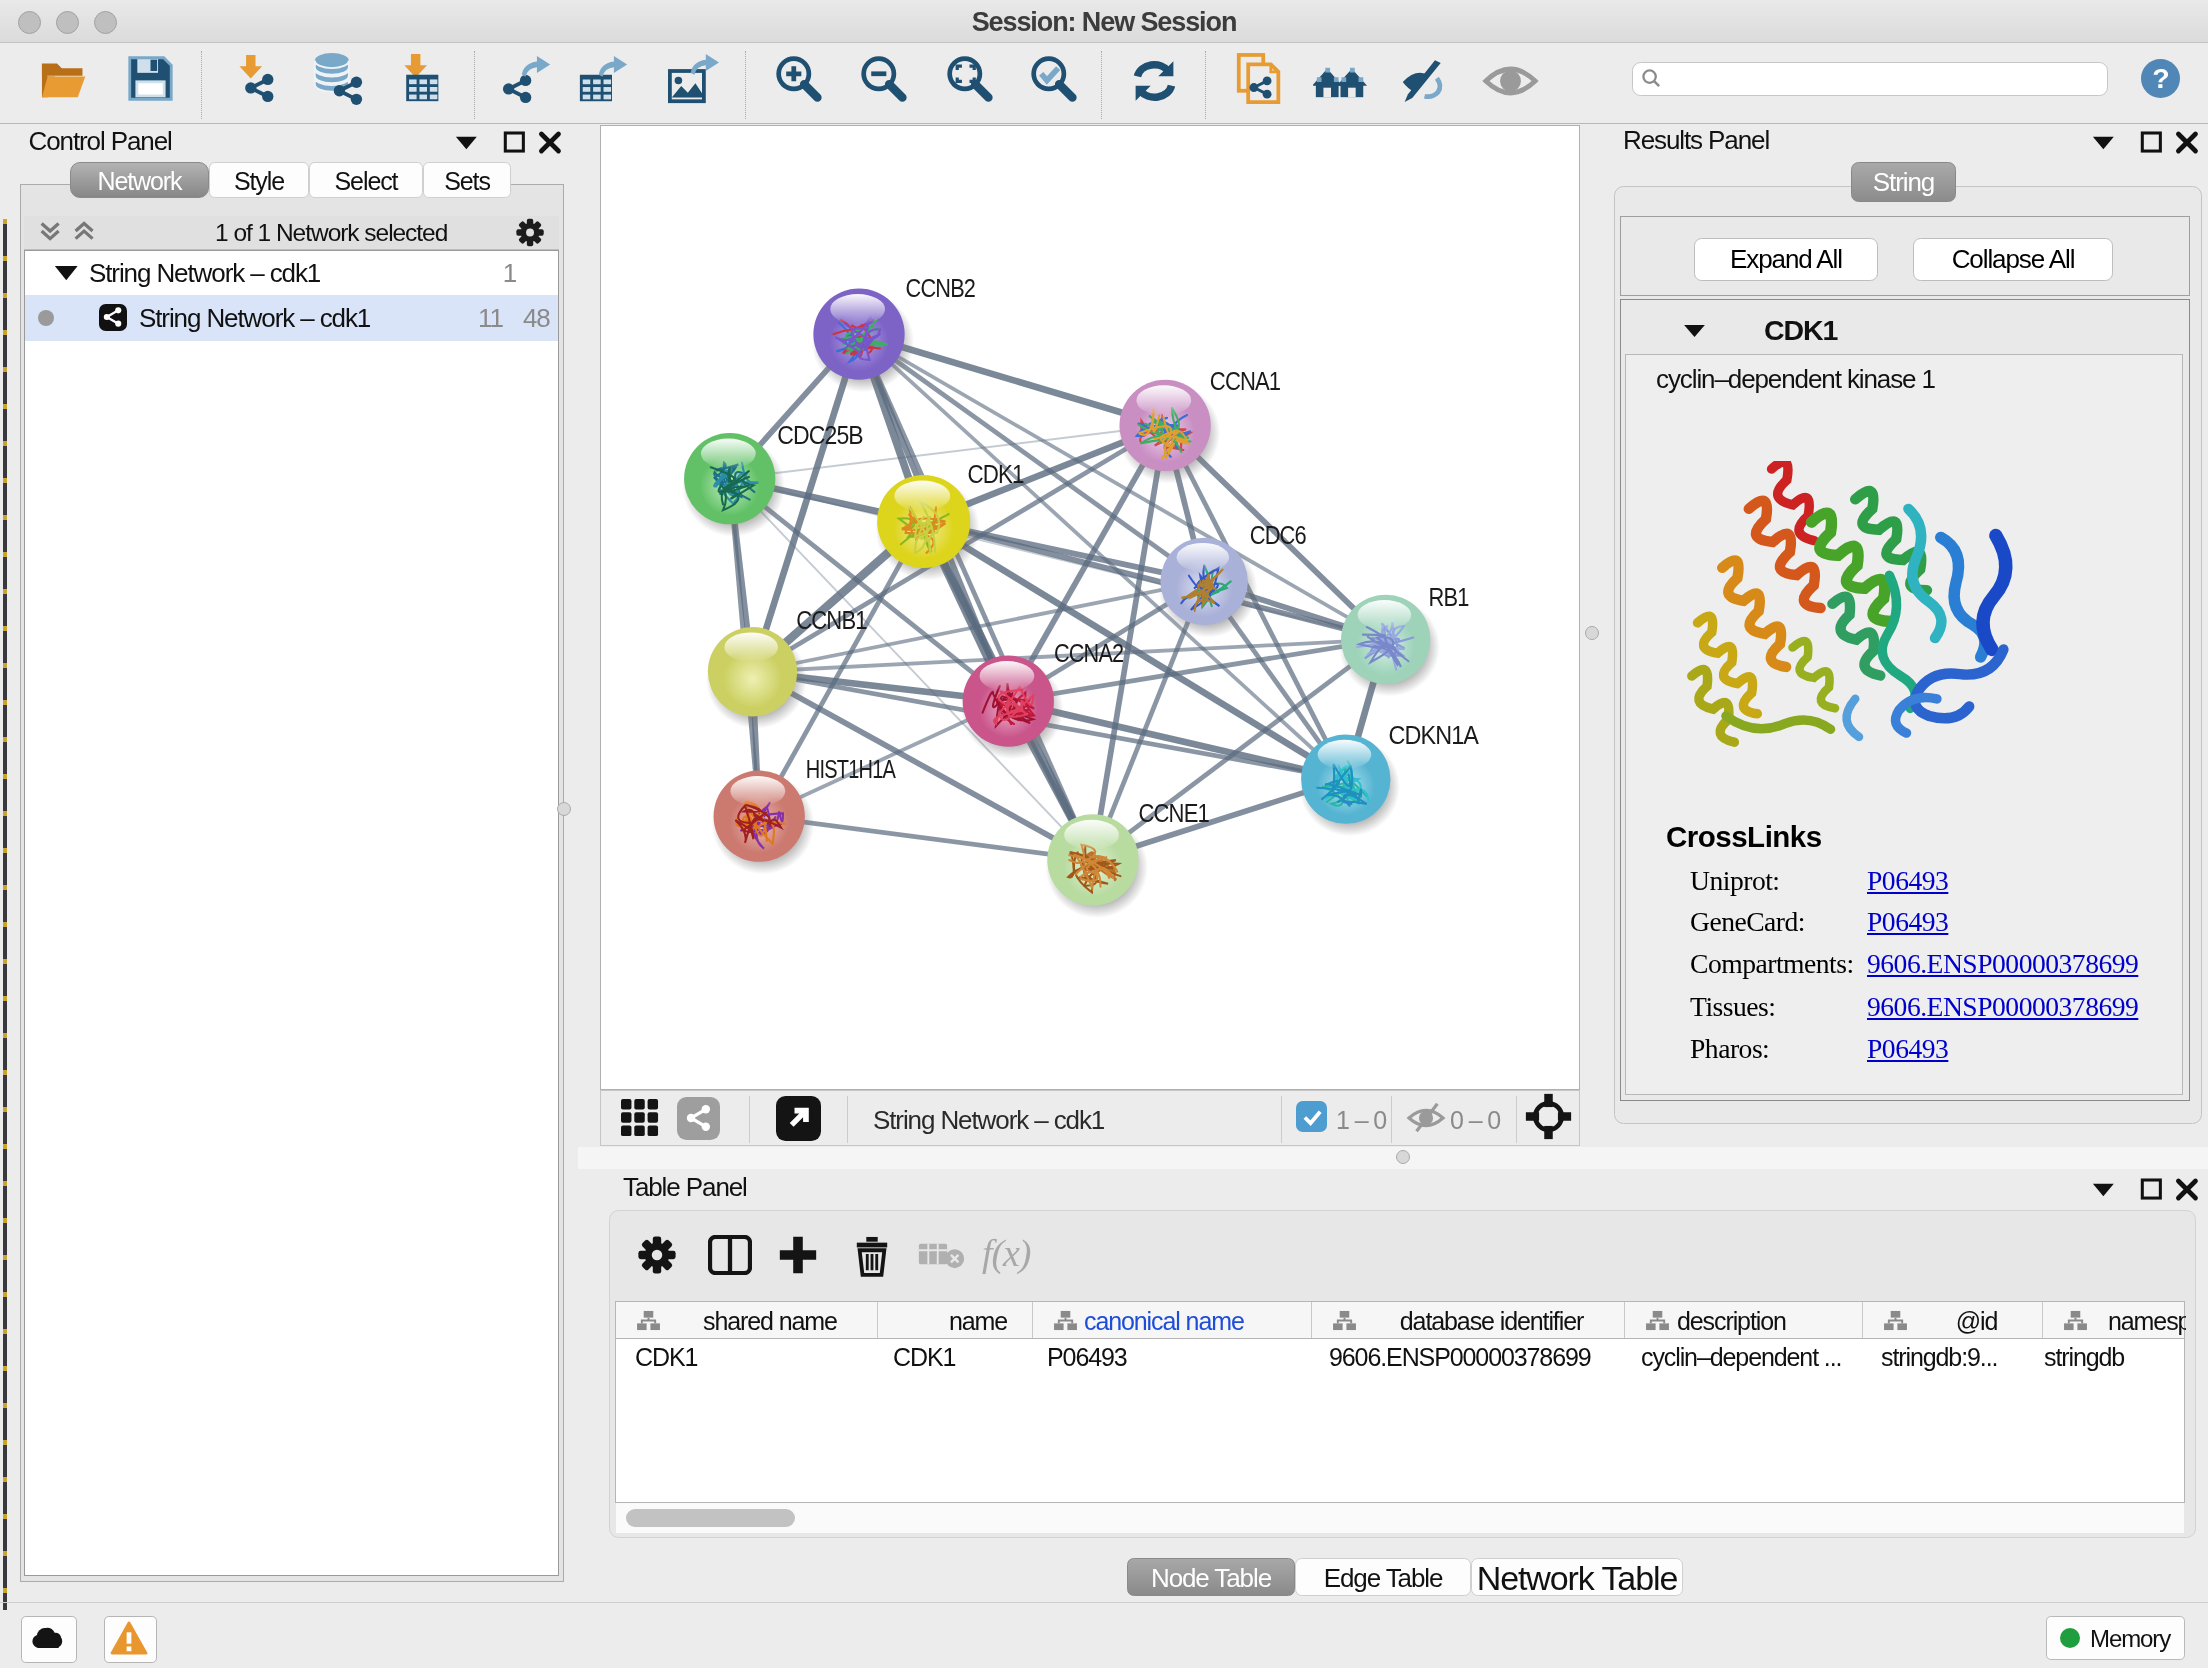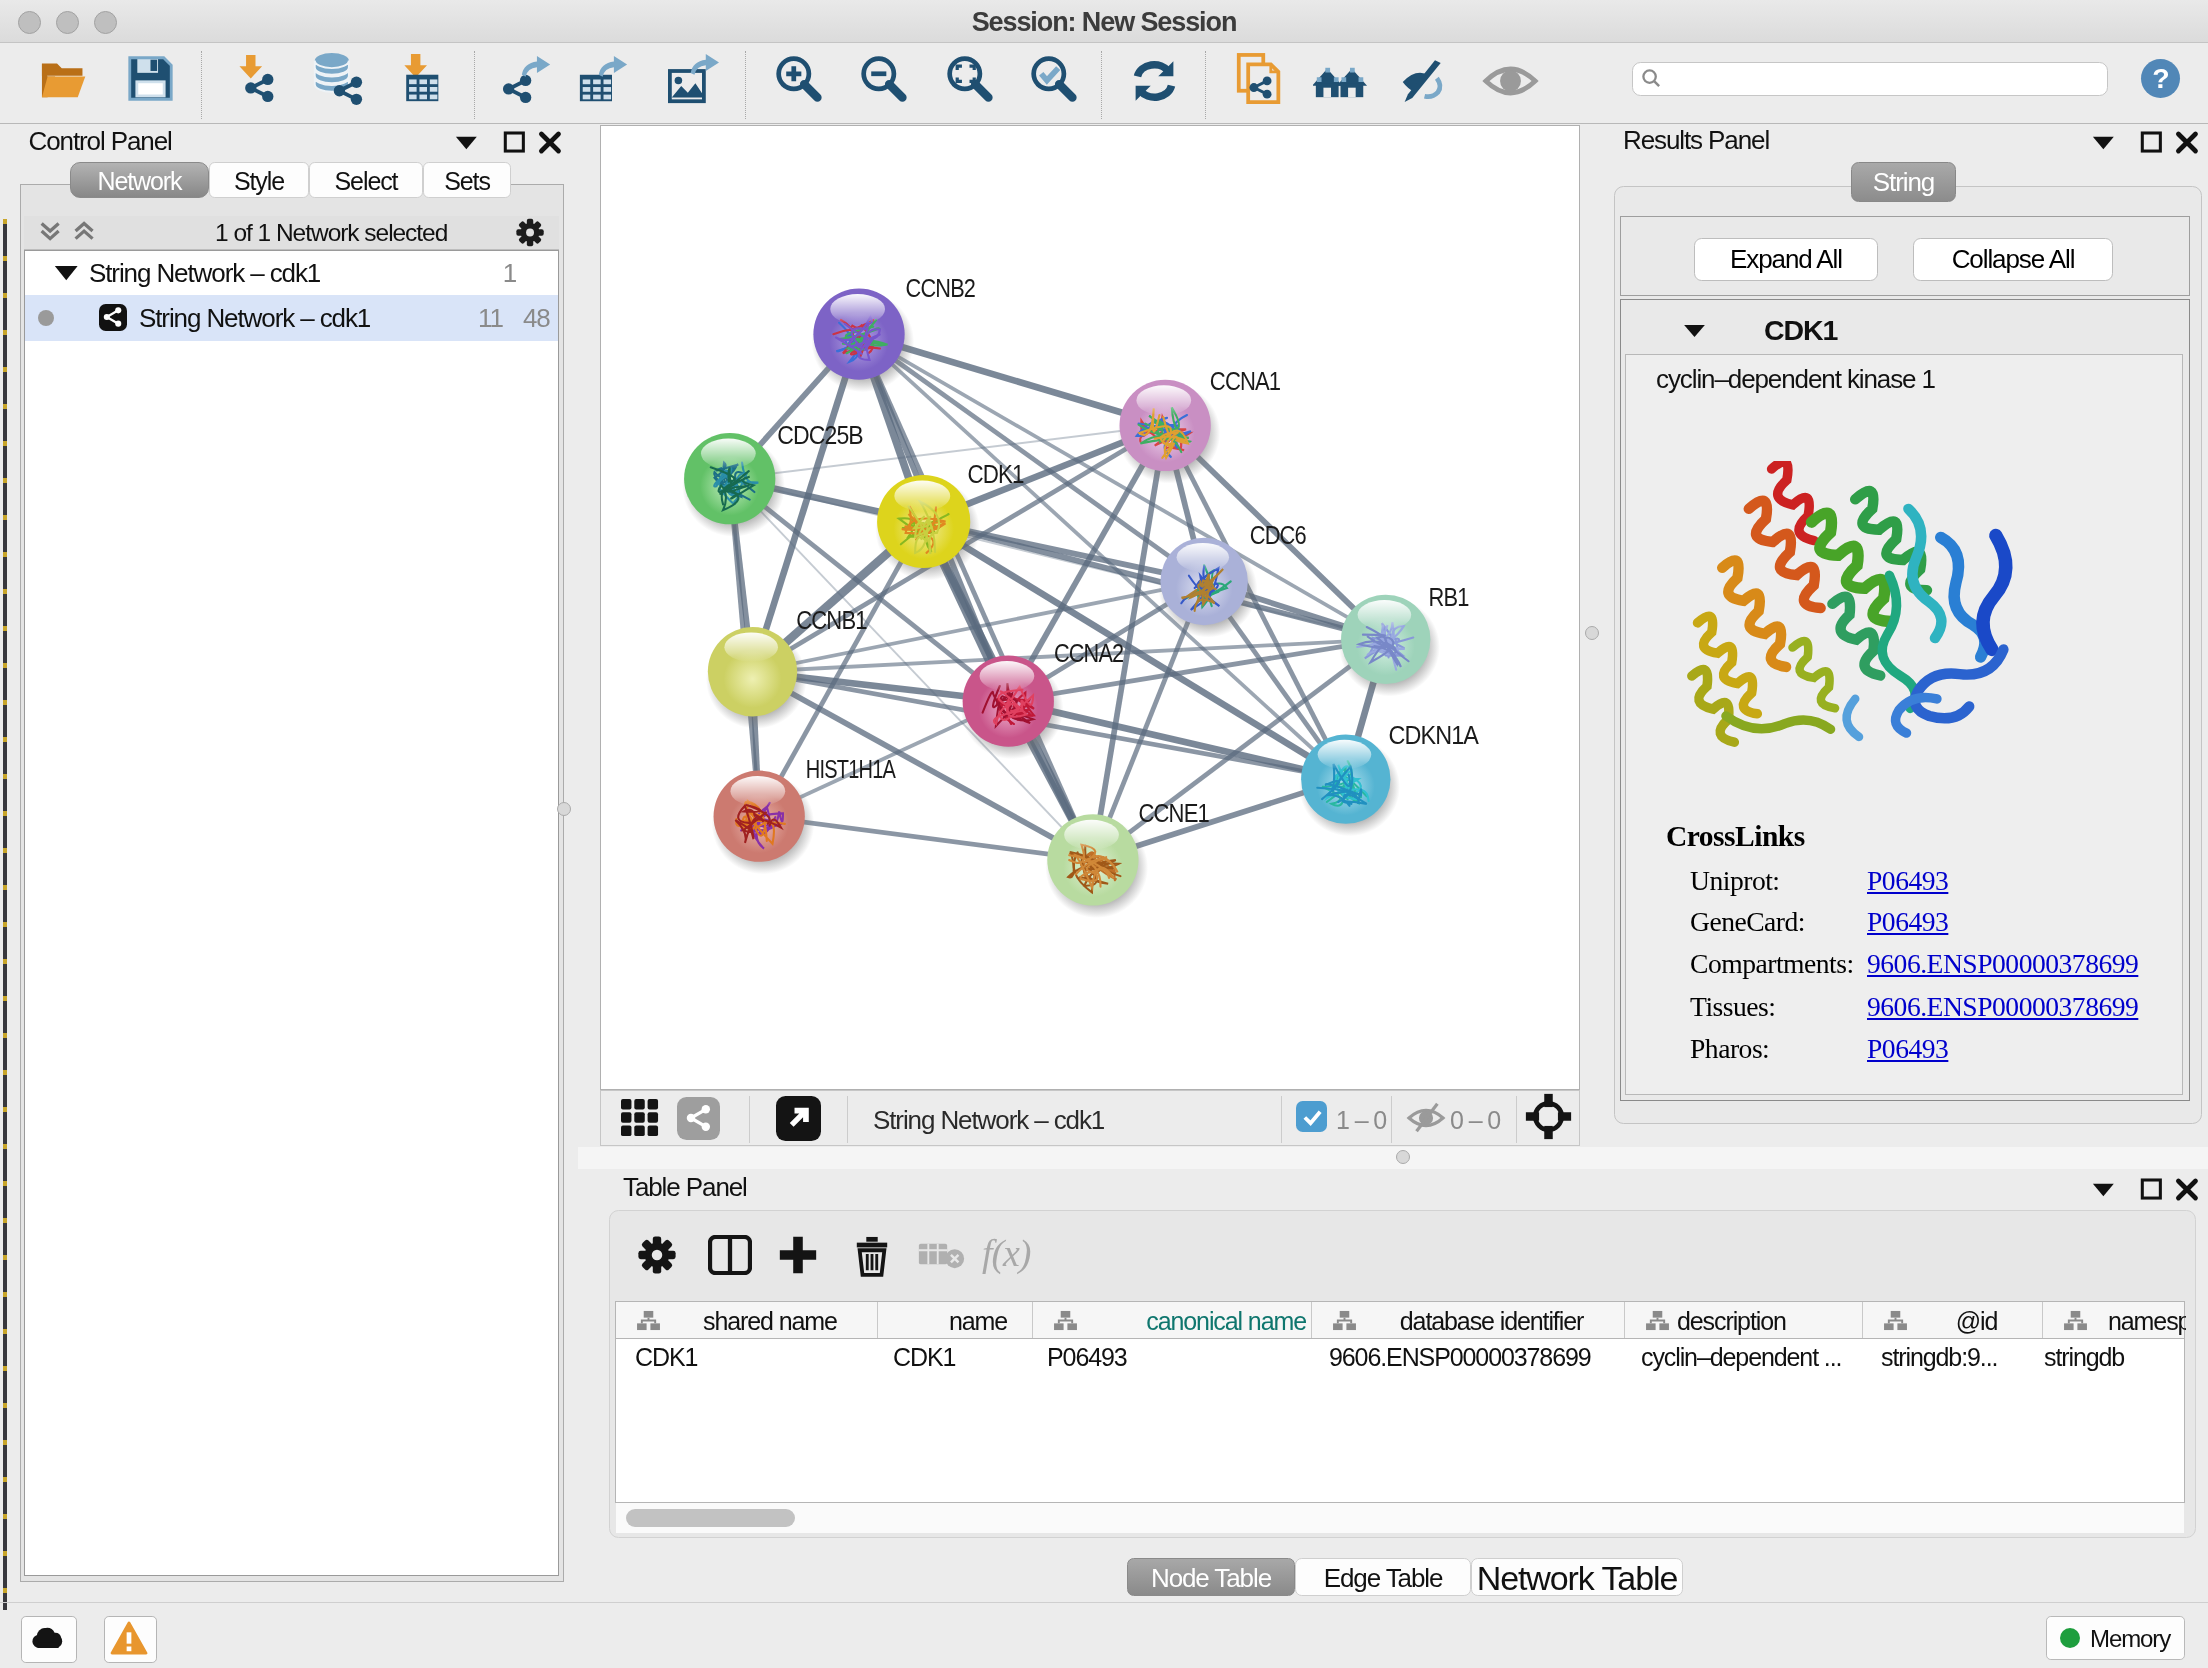--- a/index.html
+++ b/index.html
@@ -685,21 +685,21 @@
       <path d="M232 120 q16 34 -2 62 q-16 26 14 44 q24 14 10 34" stroke="#20a880" stroke-width="10"></path>
       <path d="M252 50 q22 20 8 52 q-12 28 14 46 q22 16 6 38" stroke="#2fb3c1" stroke-width="11"></path>
       <path d="M286 80 q26 14 16 48 q-8 30 18 44 q20 12 8 34" stroke="#2a7fd4" stroke-width="12"></path>
       <path d="M344 78 q22 36 -2 64 q-22 26 -2 56" stroke="#1a49c8" stroke-width="14"></path>
       <path d="M352 198 q-12 30 -46 26 q-30 -4 -44 18 q-10 18 12 26 q28 8 42 -10" stroke="#2b63cf" stroke-width="11"></path>
       <path d="M282 250 q-26 -6 -40 12 q-10 16 8 24" stroke="#3a7fd8" stroke-width="10"></path>
       <path d="M196 250 q-20 24 4 40" stroke="#55a0dc" stroke-width="9"></path>
       <path d="M130 196 q20 -18.0 16 9.9 q-20 18.0 6.4 22 q20 -18.0 16 9.9 q-20 18.0 6.4 22" stroke="#98b020" stroke-width="9"></path>
     </g>
   </svg>
-<div style="position:absolute;left:1666px;top:820px;font-size:29.5px;font-weight:bold;font-family:Liberation Serif, serif;letter-spacing:-0.5px;color:#000">CrossLinks</div>
+<div style="position:absolute;left:1666px;top:820px;font-size:29.5px;font-weight:bold;font-family:Liberation Sans, sans-serif;letter-spacing:-0.5px;color:#000">CrossLinks</div>
 <div style="position:absolute;left:1690px;top:865px;font-size:27.6px;font-family:'Liberation Serif',serif;letter-spacing:-0.5px;color:#000">Uniprot:</div>
 <div style="position:absolute;left:1867px;top:865px;font-size:27.6px;font-family:'Liberation Serif',serif;letter-spacing:-0.5px;color:#0000cc;text-decoration:underline">P06493</div>
 <div style="position:absolute;left:1690px;top:906px;font-size:27.6px;font-family:'Liberation Serif',serif;letter-spacing:-0.5px;color:#000">GeneCard:</div>
 <div style="position:absolute;left:1867px;top:906px;font-size:27.6px;font-family:'Liberation Serif',serif;letter-spacing:-0.5px;color:#0000cc;text-decoration:underline">P06493</div>
 <div style="position:absolute;left:1690px;top:948px;font-size:27.6px;font-family:'Liberation Serif',serif;letter-spacing:-0.5px;color:#000">Compartments:</div>
 <div style="position:absolute;left:1867px;top:948px;font-size:27.6px;font-family:'Liberation Serif',serif;letter-spacing:-0.5px;color:#0000cc;text-decoration:underline">9606.ENSP00000378699</div>
 <div style="position:absolute;left:1690px;top:991px;font-size:27.6px;font-family:'Liberation Serif',serif;letter-spacing:-0.5px;color:#000">Tissues:</div>
 <div style="position:absolute;left:1867px;top:991px;font-size:27.6px;font-family:'Liberation Serif',serif;letter-spacing:-0.5px;color:#0000cc;text-decoration:underline">9606.ENSP00000378699</div>
 <div style="position:absolute;left:1690px;top:1033px;font-size:27.6px;font-family:'Liberation Serif',serif;letter-spacing:-0.5px;color:#000">Pharos:</div>
 <div style="position:absolute;left:1867px;top:1033px;font-size:27.6px;font-family:'Liberation Serif',serif;letter-spacing:-0.5px;color:#0000cc;text-decoration:underline">P06493</div>
@@ -759,21 +759,21 @@
 <div style="position:absolute;left:668px;top:1307px;width:204px;font-size:25px;color:#111;text-align:center;white-space:nowrap;overflow:hidden">shared name</div>
 <div style="position:absolute;left:877px;top:1302px;width:0;height:36px;border-left:1px solid #c9c9c9"></div>
 <div style="position:absolute;left:929px;top:1307px;width:98px;font-size:25px;color:#111;text-align:center;white-space:nowrap;overflow:hidden">name</div>
 <div style="position:absolute;left:1032px;top:1302px;width:0;height:36px;border-left:1px solid #c9c9c9"></div>
 <svg width="25" height="21" viewBox="0 0 26 22" style="position:absolute;left:1053px;top:1310px">
 <rect x="8" y="1" width="10" height="7" fill="#8a8a8a"></rect>
     <rect x="1" y="14" width="10" height="7" fill="#8a8a8a"></rect>
     <rect x="15" y="14" width="10" height="7" fill="#8a8a8a"></rect>
 <path d="M13 8 v3 M6 14 v-3 h14 v3" stroke="#8a8a8a" stroke-width="2" fill="none"></path>
   </svg>
-<div style="position:absolute;left:1084px;top:1307px;width:222px;font-size:25px;color:#0f766e;text-align:right;white-space:nowrap;overflow:hidden">canonical name</div>
+<div style="position:absolute;left:1084px;top:1307px;width:222px;font-size:25px;color:#1d4ed8;text-align:left;white-space:nowrap;overflow:hidden">canonical name</div>
 <div style="position:absolute;left:1311px;top:1302px;width:0;height:36px;border-left:1px solid #c9c9c9"></div>
 <svg width="25" height="21" viewBox="0 0 26 22" style="position:absolute;left:1332px;top:1310px">
 <rect x="8" y="1" width="10" height="7" fill="#8a8a8a"></rect>
     <rect x="1" y="14" width="10" height="7" fill="#8a8a8a"></rect>
     <rect x="15" y="14" width="10" height="7" fill="#8a8a8a"></rect>
 <path d="M13 8 v3 M6 14 v-3 h14 v3" stroke="#8a8a8a" stroke-width="2" fill="none"></path>
   </svg>
 <div style="position:absolute;left:1363px;top:1307px;width:257px;font-size:25px;color:#111;text-align:center;white-space:nowrap;overflow:hidden">database identifier</div>
 <div style="position:absolute;left:1624px;top:1302px;width:0;height:36px;border-left:1px solid #c9c9c9"></div>
 <svg width="25" height="21" viewBox="0 0 26 22" style="position:absolute;left:1645px;top:1310px">

